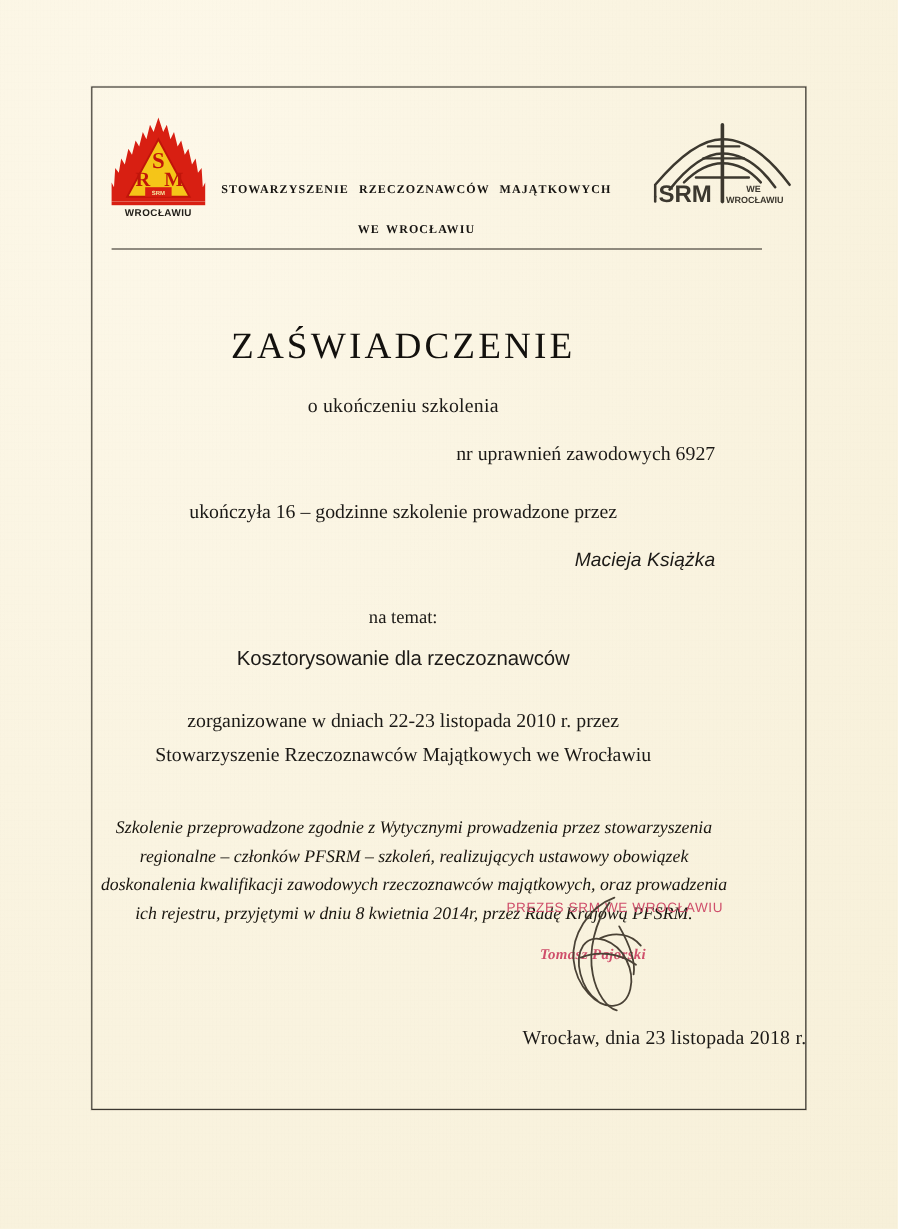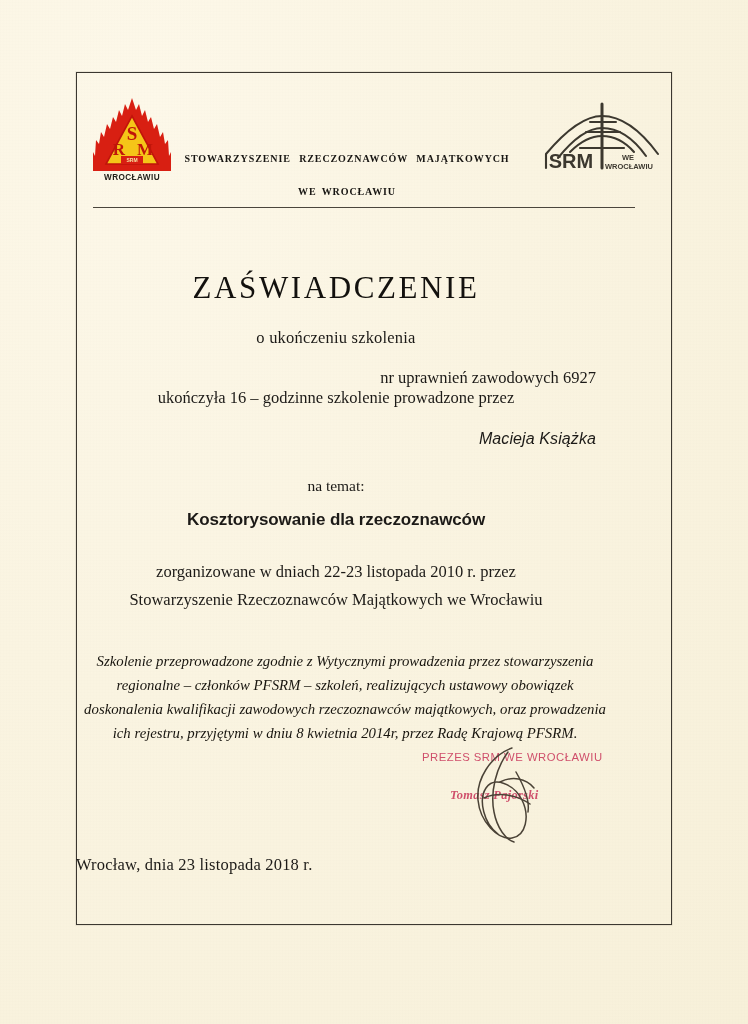--- a/index.html
+++ b/index.html
@@ -131,38 +131,39 @@
     font-size: 20.5px;
     letter-spacing: .6px;
     margin-left: 9px;
   }
   .license {
     margin-top: 20px;
     font-size: 16.5px;
     text-align: right;
   }
   .hours {
+    margin-top: 29px;
     font-size: 16.5px;
   }
   .trainer {
     margin-top: 22px;
     font-family: "Liberation Sans", sans-serif;
     font-style: italic;
     font-size: 16px;
     letter-spacing: .1px;
     text-align: right;
   }
   .on-subject {
     margin-top: 29px;
     font-size: 15.5px;
   }
   .subject {
     margin-top: 15px;
     font-family: "Liberation Sans", sans-serif;
-    font-weight: bold;
+    font-weight: normal;
     font-size: 17px;
     letter-spacing: -.1px;
     text-align: center;
   }
   .organized {
     margin-top: 29px;
     font-size: 16.5px;
     line-height: 1.6;
   }
   .organized div + div { margin-top: 2px; }
@@ -214,21 +215,21 @@
     width: 140px;
     height: 112px;
     pointer-events: none;
   }
 
   .place-date {
     position: absolute;
     left: 76px;
     top: 855px;
     width: 596px;
-    text-align: left;
+    text-align: right;
     font-size: 16.5px;
     letter-spacing: .2px;
   }
 </style>
 </head>
 <body>
 
 <div class="page">
   <div class="paper-noise"></div>
 

